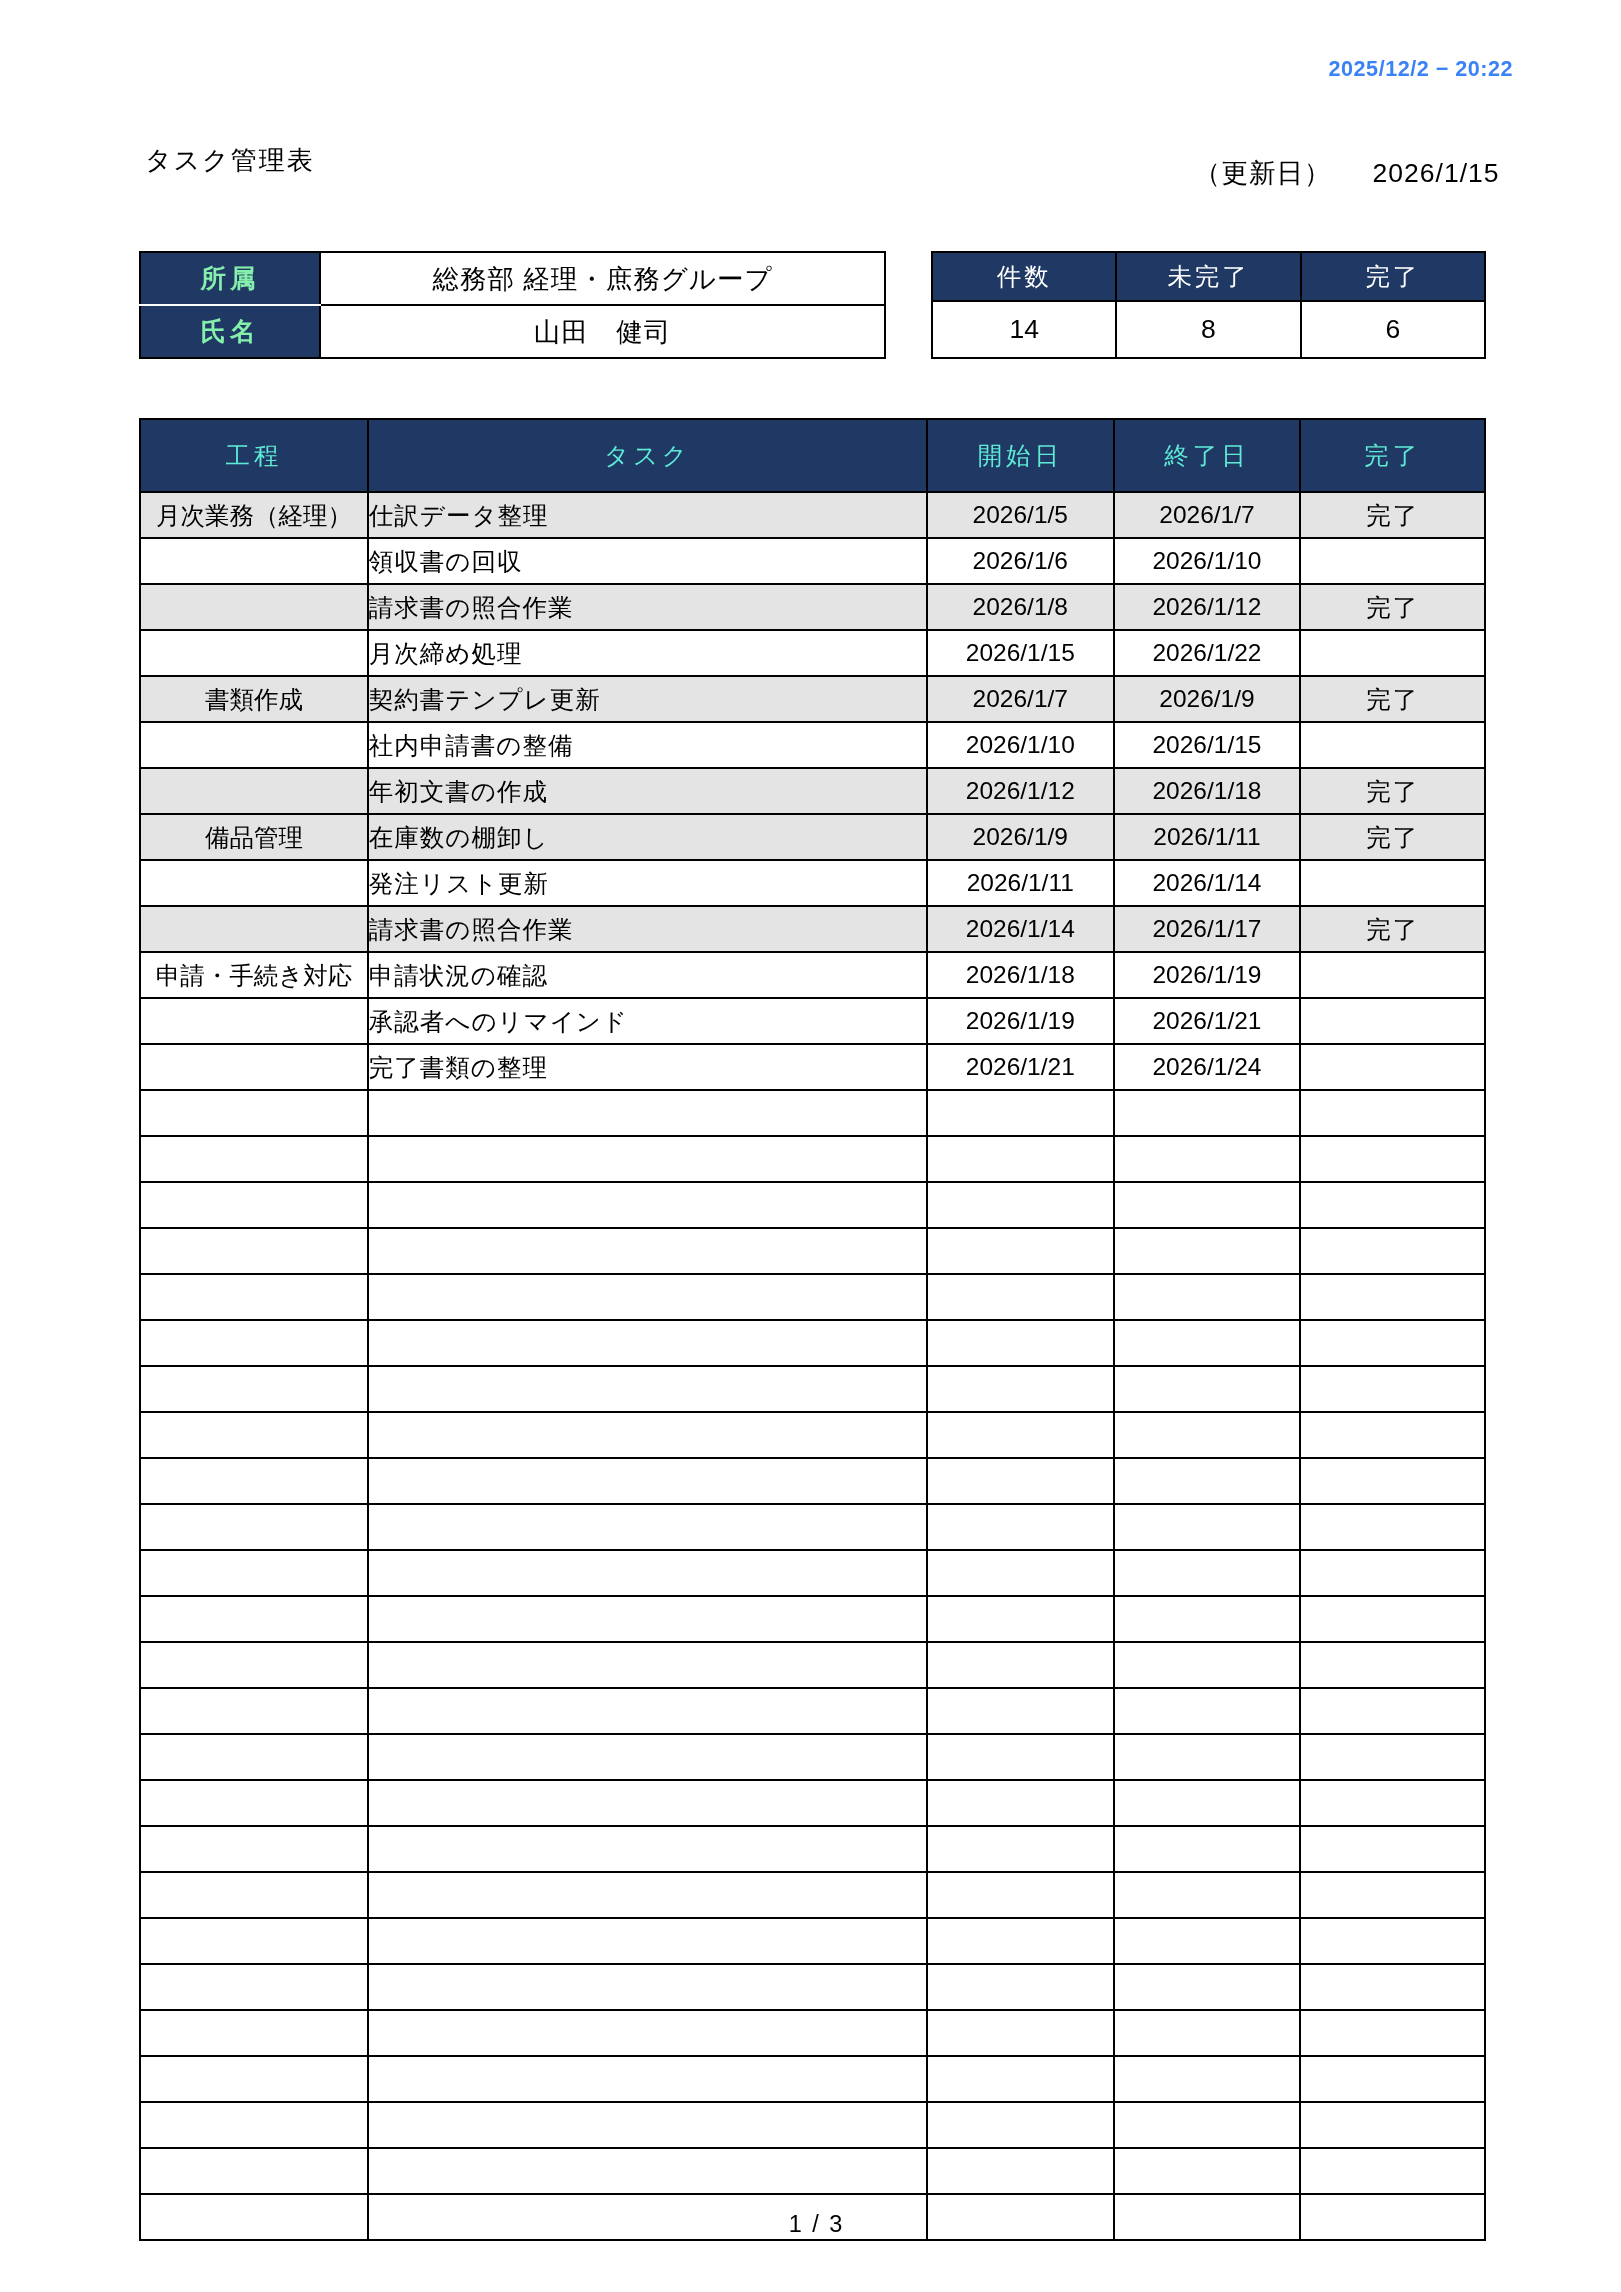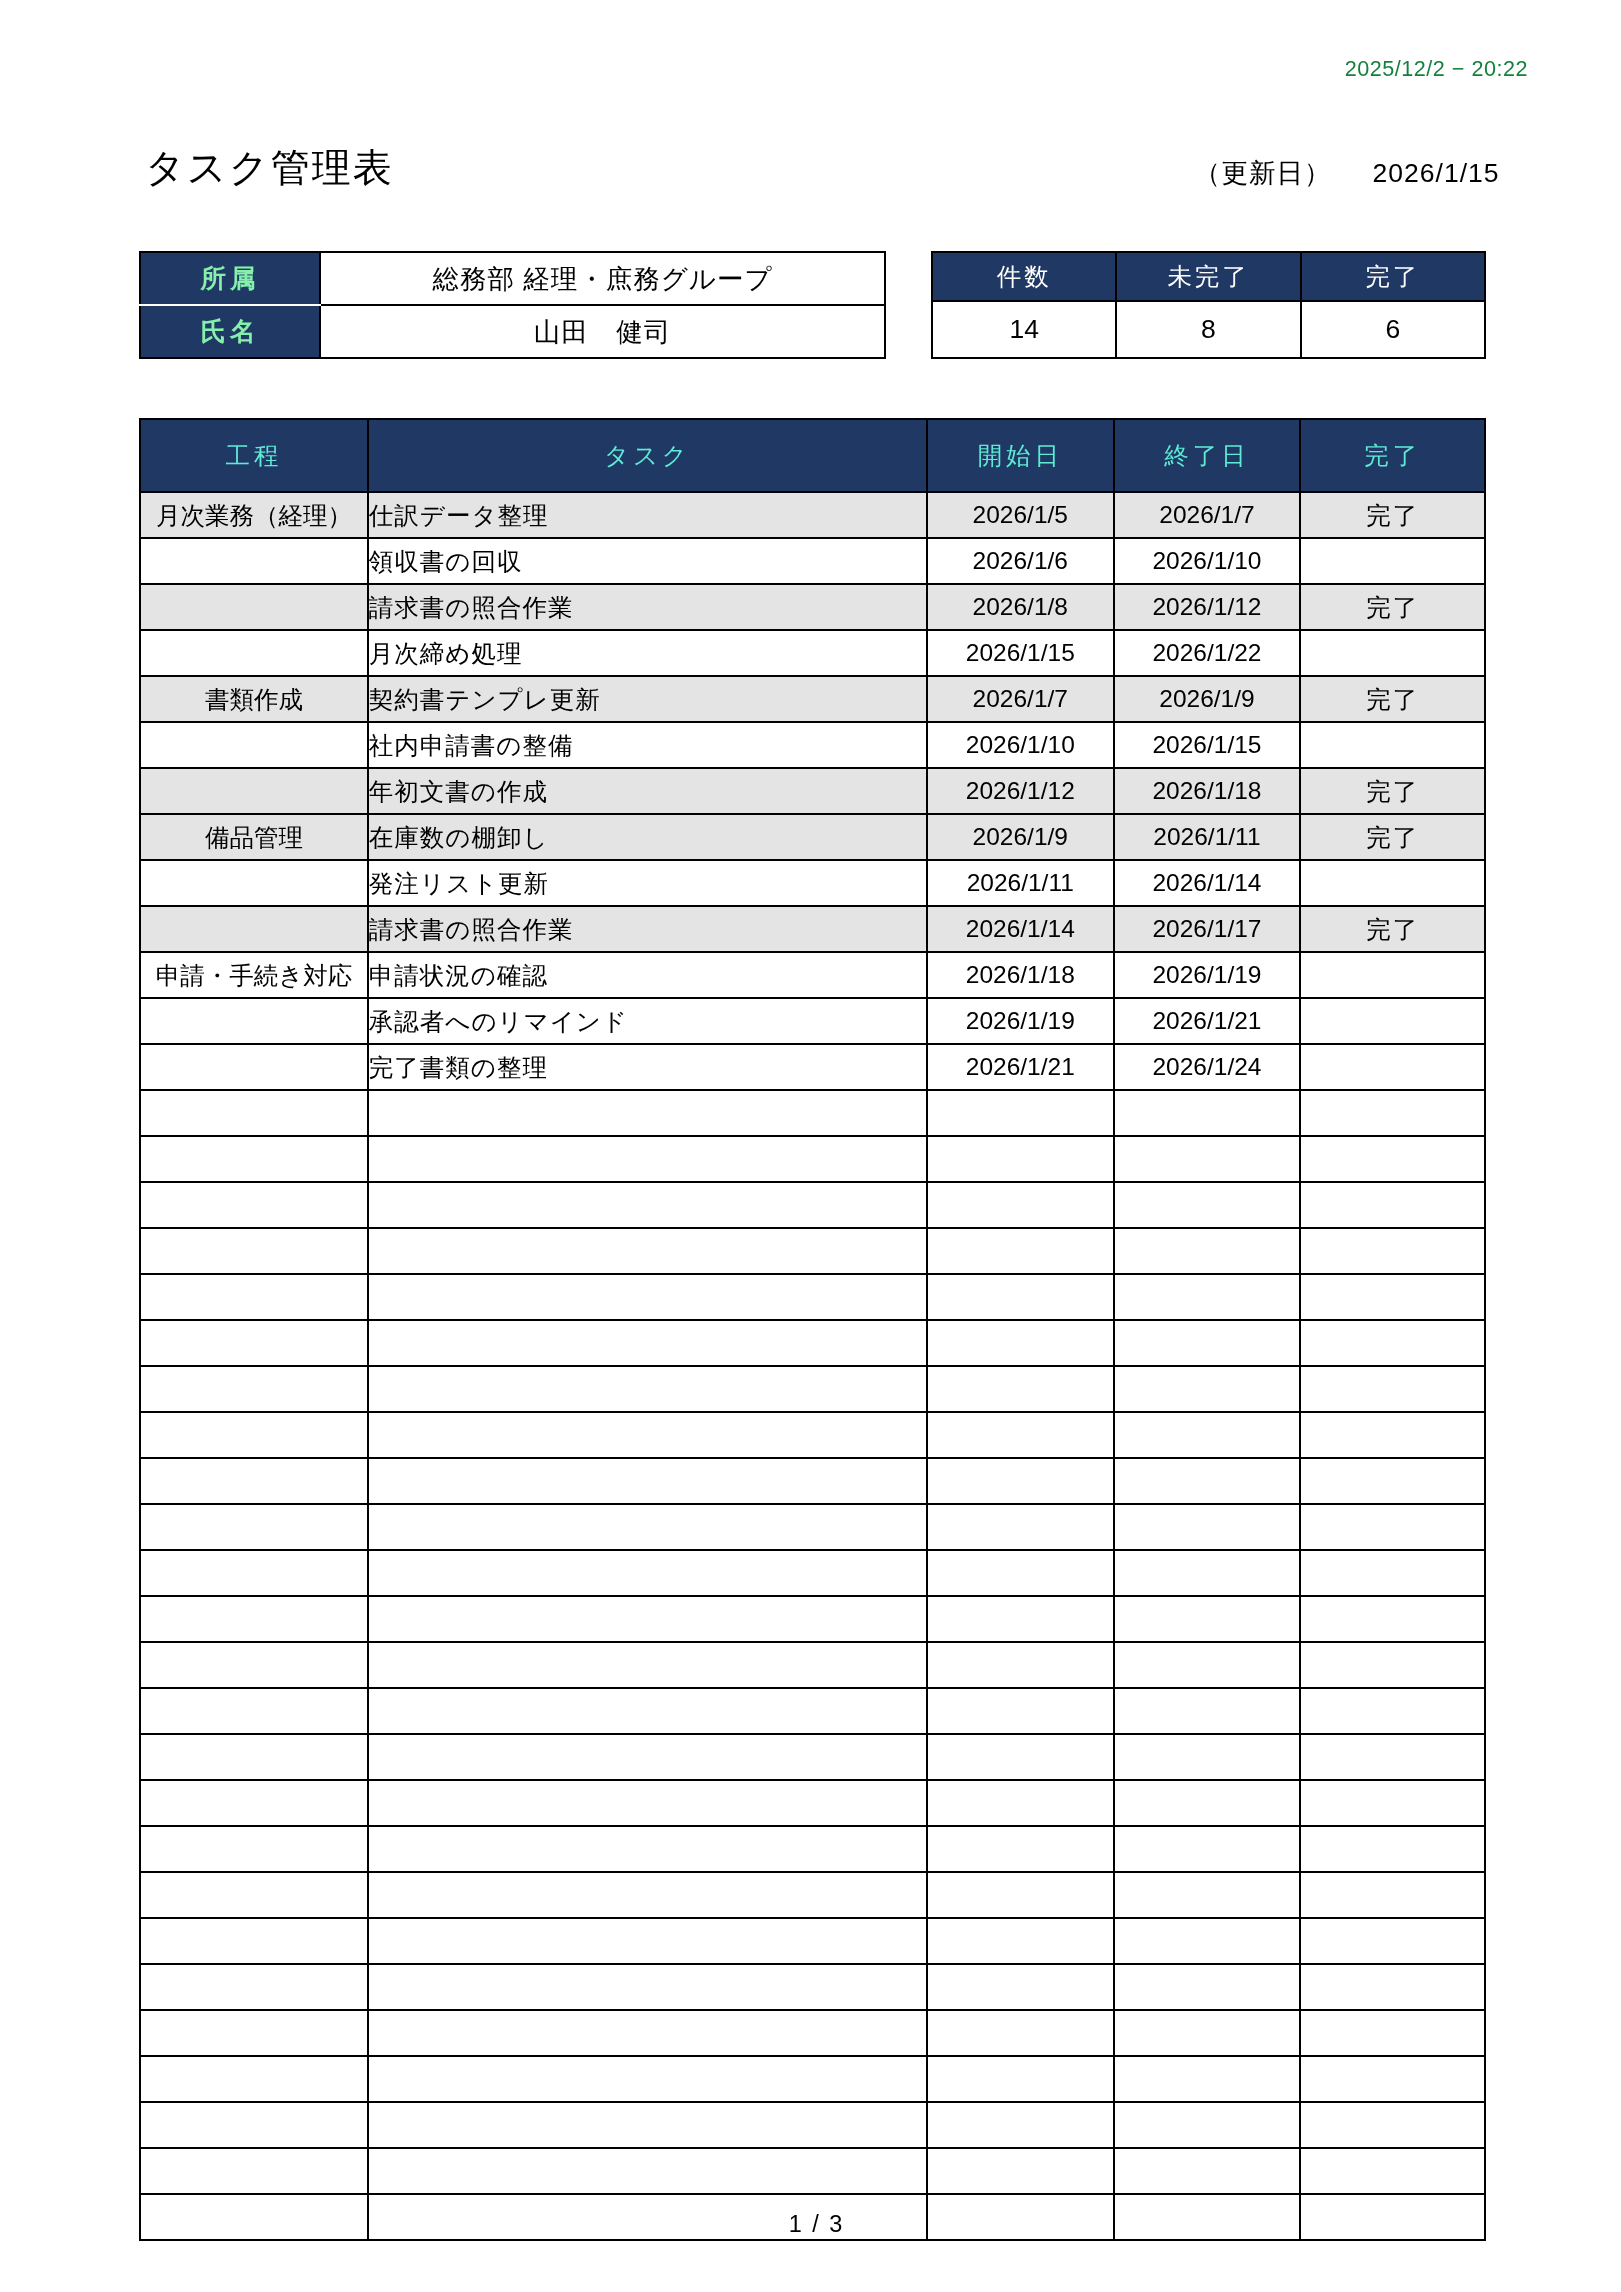--- a/index.html
+++ b/index.html
@@ -18,40 +18,41 @@
     height: 2293px;
     background: #ffffff;
     box-sizing: border-box;
     overflow: hidden;
   }
 
   
   .print-meta {
     position: absolute;
     top: 56px;
-    right: 93px;
+    right: 108px;
     font-size: 21.6px;
     letter-spacing: 0.5px;
     white-space: nowrap;
-    color: #15803d;
+    color: #3b82f6;
+    font-weight: bold;
   }
 
   
   .title-row {
     position: absolute;
     top: 145px;
     left: 139px;
     right: 98px;
     height: 59px;
   }
   .doc-title {
     position: absolute;
     left: 5.9px;
     top: 0;
-    font-size: 39px;
+    font-size: 26px;
     letter-spacing: 2px;
     line-height: 1.2;
     white-space: nowrap;
   }
   .updated-wrap {
     position: absolute;
     right: 23.5px;
     top: 9.8px;
     font-size: 26.5px;
     white-space: nowrap;

